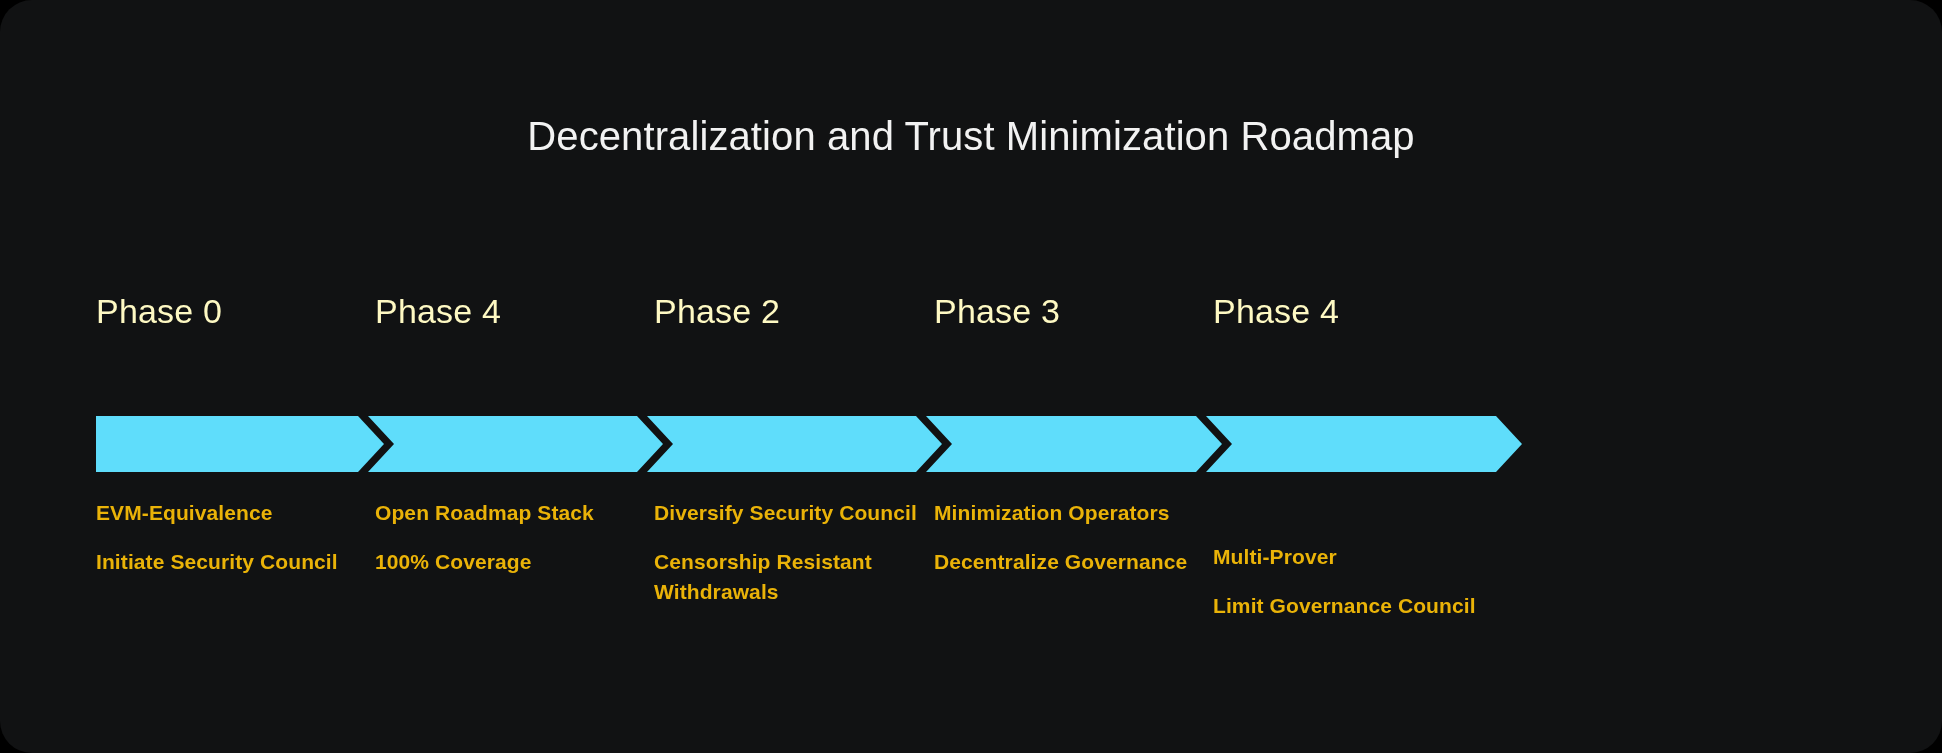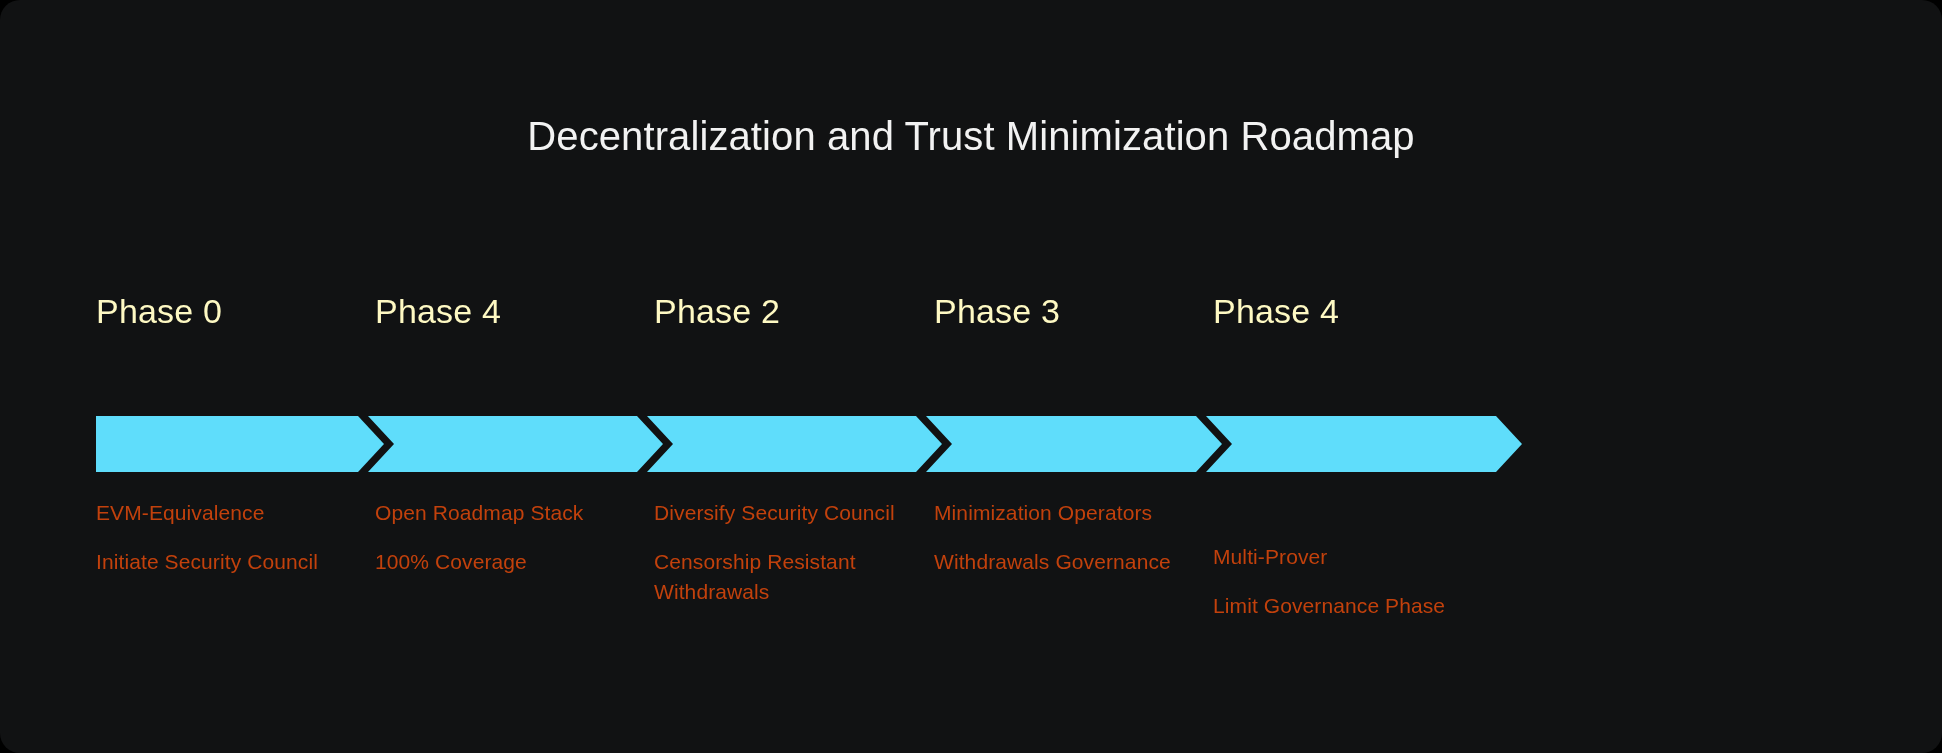--- a/index.html
+++ b/index.html
@@ -14,21 +14,21 @@
     font-family: "Liberation Sans", sans-serif;
   }
 
   #roadmap-card {
     position: absolute;
     left: 0;
     top: 0;
     width: 1942px;
     height: 753px;
     background: #111213;
-    border-radius: 20px;
+    border-radius: 32px;
     overflow: hidden;
     box-sizing: border-box;
   }
 
   #page-title {
     position: absolute;
     left: 0;
     top: 112px;
     width: 1942px;
     text-align: center;
@@ -76,23 +76,23 @@
     height: 100%;
   }
 
   .items-list {
     position: absolute;
     top: 208px;
     width: 300px;
   }
 
   .item-text {
-    color: #c2410c;
+    color: #eab308;
     font-size: 21px;
-    font-weight: 400;
+    font-weight: 700;
     line-height: 30px;
     letter-spacing: 0.1px;
     margin-bottom: 19px;
   }
   .item-text:last-child { margin-bottom: 0; }
 
   .phase-col[data-col="0"] { left: 0px; }
   .phase-col[data-col="1"] { left: 279px; }
   .phase-col[data-col="2"] { left: 558px; }
   .phase-col[data-col="3"] { left: 838px; }
@@ -152,30 +152,30 @@
     <div class="phase-col" data-col="3">
       <div class="phase-label">Phase 3</div>
     </div>
     <div class="chevron-slot" style="left:830px; width:296px;">
       <svg class="chevron" viewBox="0 0 296 56" preserveAspectRatio="none">
         <polygon points="0,0 270,0 296,28 270,56 0,56 26,28" fill="#5FDDFB"></polygon>
       </svg>
     </div>
     <div class="items-list" data-col="3" style="left:838px;">
       <div class="item-text">Minimization Operators</div>
-      <div class="item-text">Withdrawals Governance</div>
+      <div class="item-text">Decentralize Governance</div>
     </div>
 
     <div class="phase-col" data-col="4">
       <div class="phase-label">Phase 4</div>
     </div>
     <div class="chevron-slot" style="left:1110px; width:316px;">
       <svg class="chevron" viewBox="0 0 316 56" preserveAspectRatio="none">
         <polygon points="0,0 290,0 316,28 290,56 0,56 26,28" fill="#5FDDFB"></polygon>
       </svg>
     </div>
     <div class="items-list" data-col="4" style="left:1117px;">
       <div class="item-text">Multi-Prover</div>
-      <div class="item-text">Limit Governance Phase</div>
+      <div class="item-text">Limit Governance Council</div>
     </div>
 
   </div>
 </div>
 
 </body></html>

